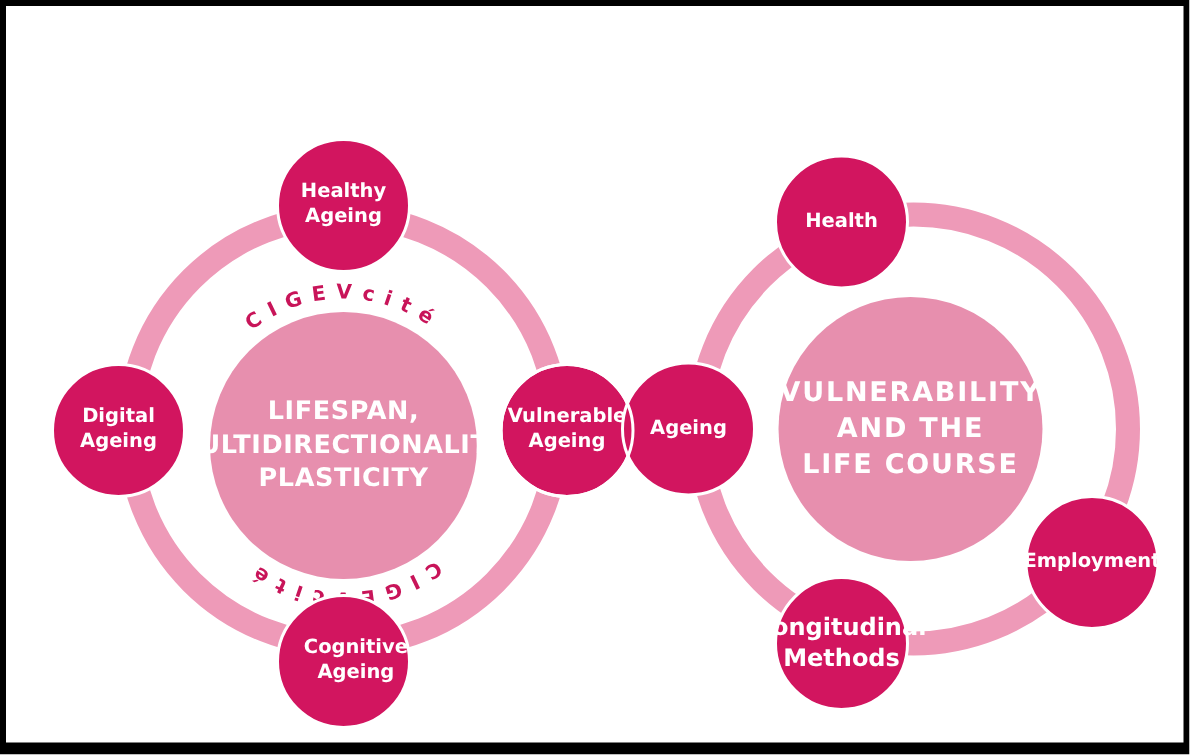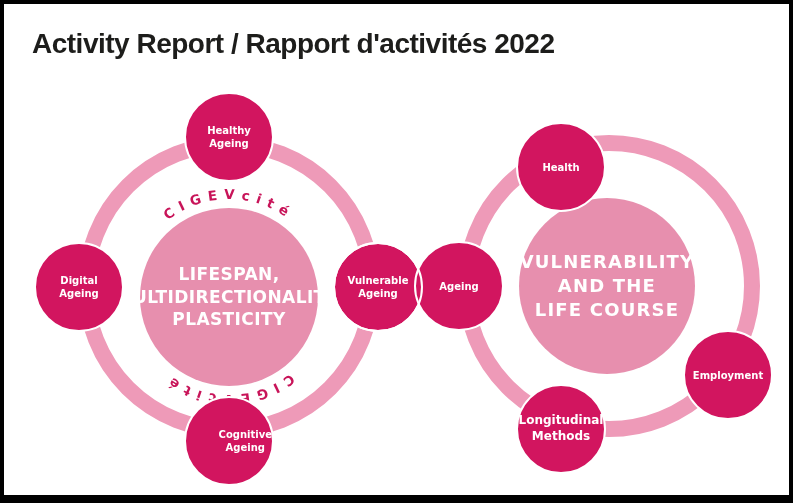--- a/index.html
+++ b/index.html
@@ -59,33 +59,33 @@
     border-radius:50%;
     background:#d2155f;
     border:2px solid #ffffff;
     display:flex;align-items:center;justify-content:center;
     text-align:center;
     z-index:3;
   }
   .node-label{
     color:#ffffff;
     font-weight:bold;
-    font-size:10px;
+    font-size:13px;
     line-height:1.3;
     white-space:pre-line;
   }
-  .node.longitudinal .node-label{font-size:12px;}
+  .node.longitudinal .node-label{font-size:16px;}
   
   .node.healthy{left:180px;top:88px;}
   .node.digital{left:30px;top:238px;}
   .node.vulnerable{left:329px;top:238px;}
   .node.cognitive{left:180px;top:392px;justify-content:flex-end;}
   
   .node.ageing{left:410px;top:237px;}
-  .node.health{left:512px;top:118px;justify-content:center;}
+  .node.health{left:512px;top:99px;justify-content:center;}
   .node.family{left:677px;top:150px;}
   .node.employment{left:679px;top:326px;}
   .node.longitudinal{left:512px;top:380px;}
   .vesica-outline{
     position:absolute;
     box-sizing:border-box;
     left:329px;top:238px;
     width:90px;height:90px;
     border-radius:50%;
     border:2px solid #ffffff;
@@ -105,21 +105,20 @@
     font-size:13.5px;
     letter-spacing:6.5px;
     fill:#c81459;
   }
 </style>
 </head>
 <body>
 
 <div class="canvas">
 
-  <div class="page-title">Activity Report / Rapport d'activités 2022</div>
 
   <div class="ring left"></div>
   <div class="center-circle left">
     <div class="center-label">LIFESPAN,
 MULTIDIRECTIONALITY,
 PLASTICITY</div>
   </div>
 
   <svg class="curved-text-svg" viewBox="0 0 793 503">
     <defs>

